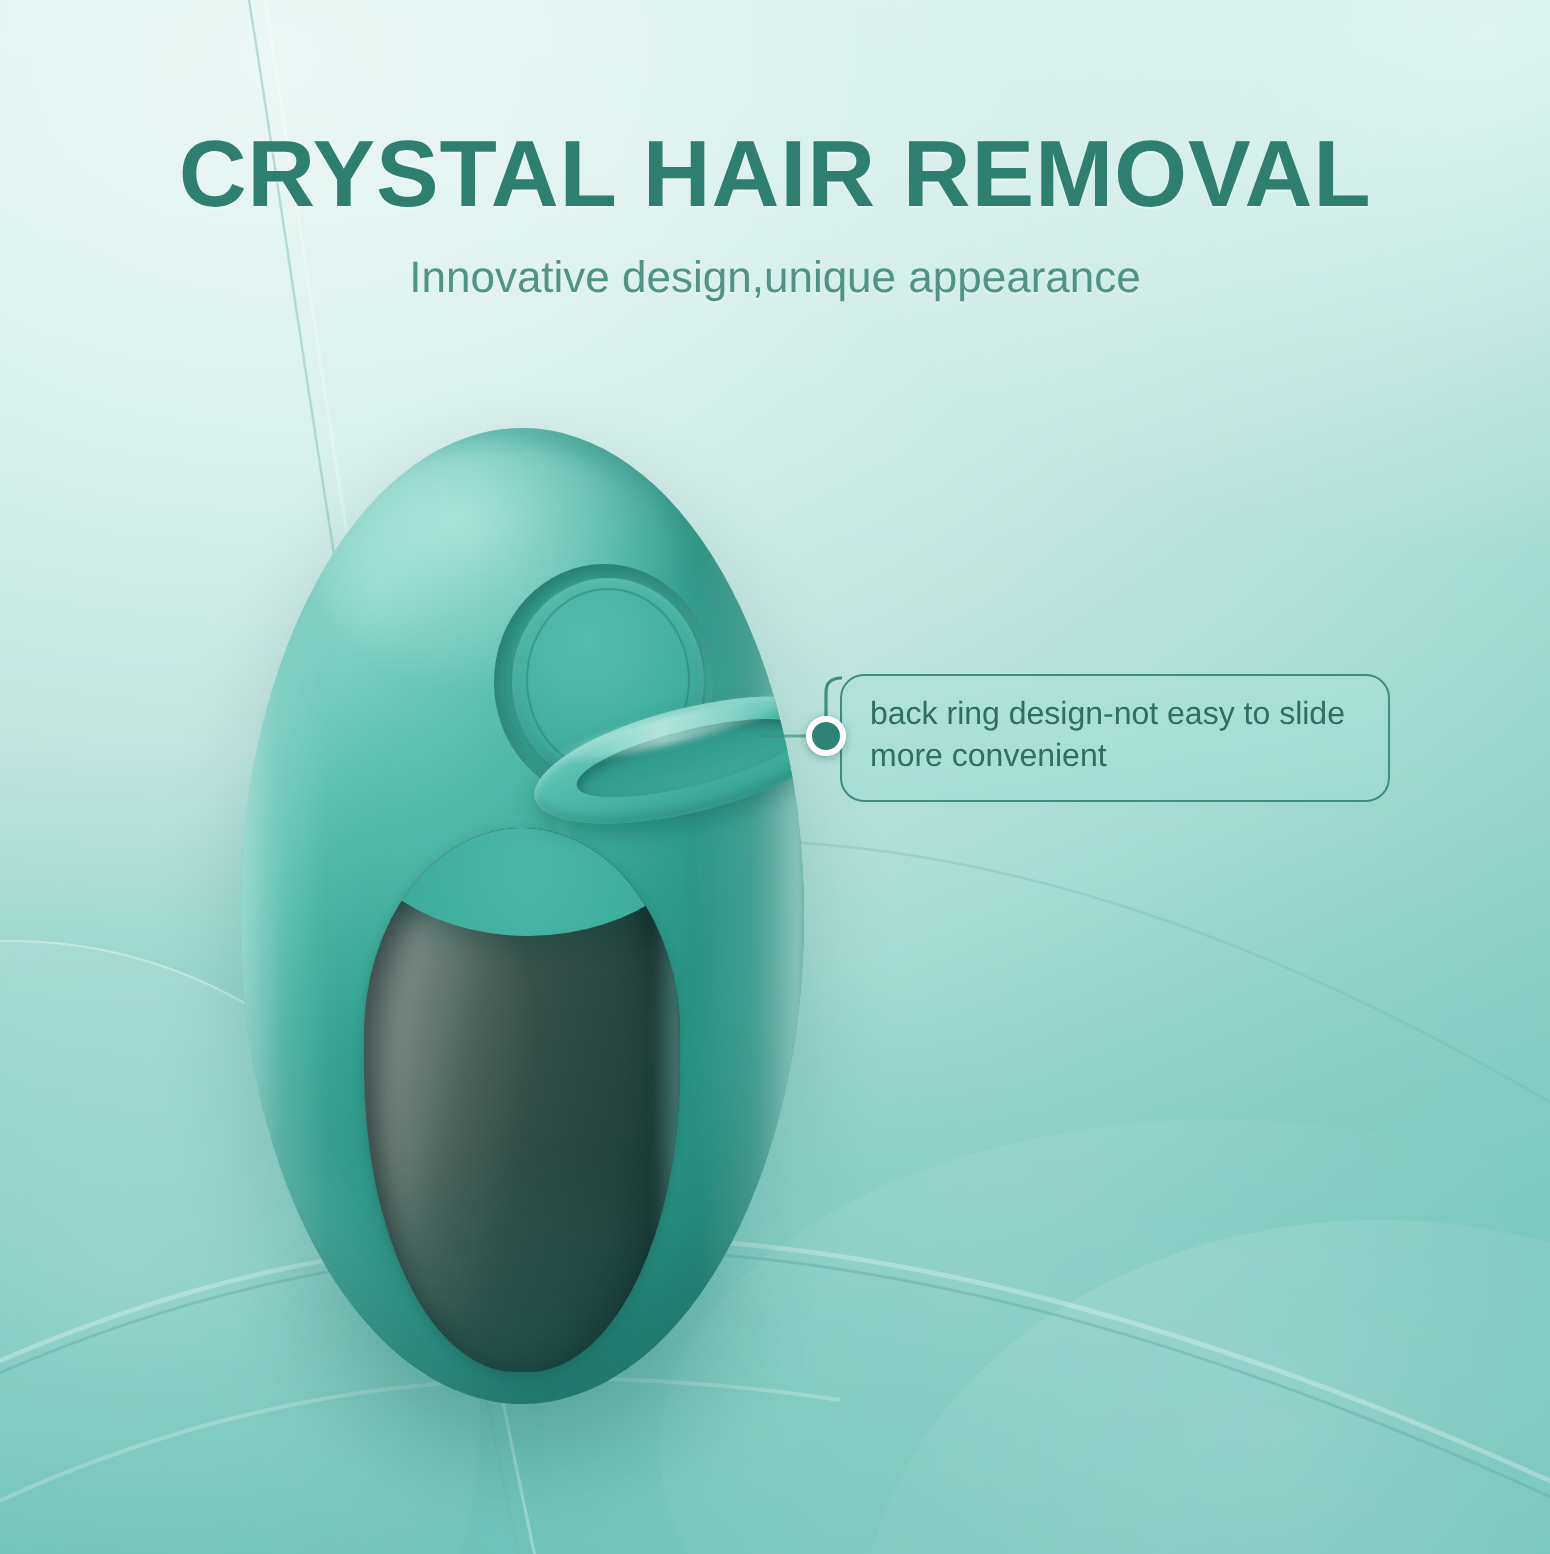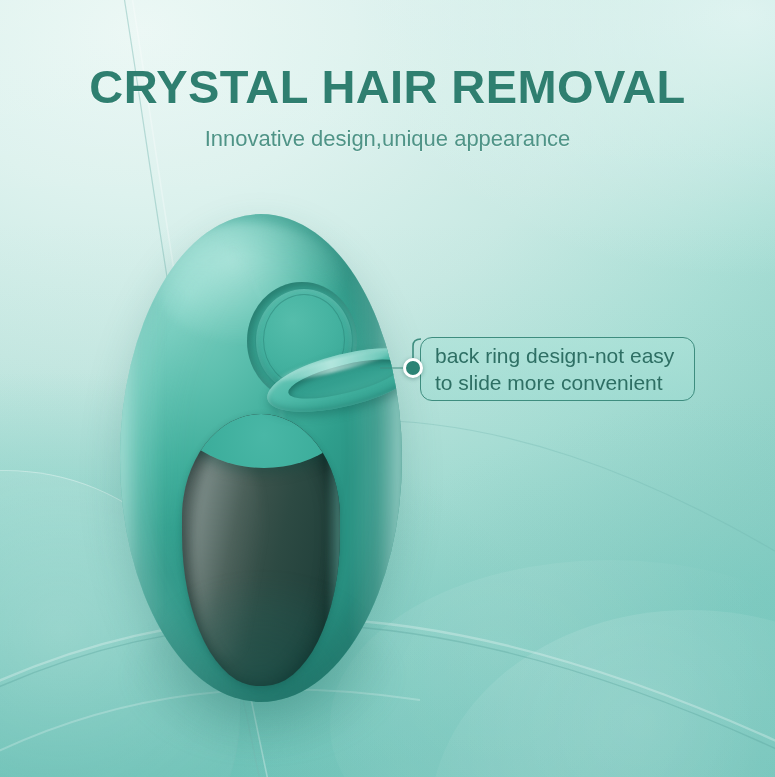--- a/index.html
+++ b/index.html
@@ -342,21 +342,21 @@
     box-sizing: border-box;
     border: 1.6px solid #3e8d7f;
     border-radius: 12px;
     background: linear-gradient(180deg, rgba(171,226,216,.62) 0%, rgba(158,220,210,.58) 100%);
     display: flex;
     align-items: center;
     padding: 0 14px;
     z-index: 35;
   }
   .callout-text {
-    font-size: 21px;
+    font-size: 16px;
     line-height: 1.30;
     color: #2e6f64;
     font-family: "Liberation Sans", sans-serif;
   }
 </style>
 </head>
 <body>
 
 <div id="stage">
 

